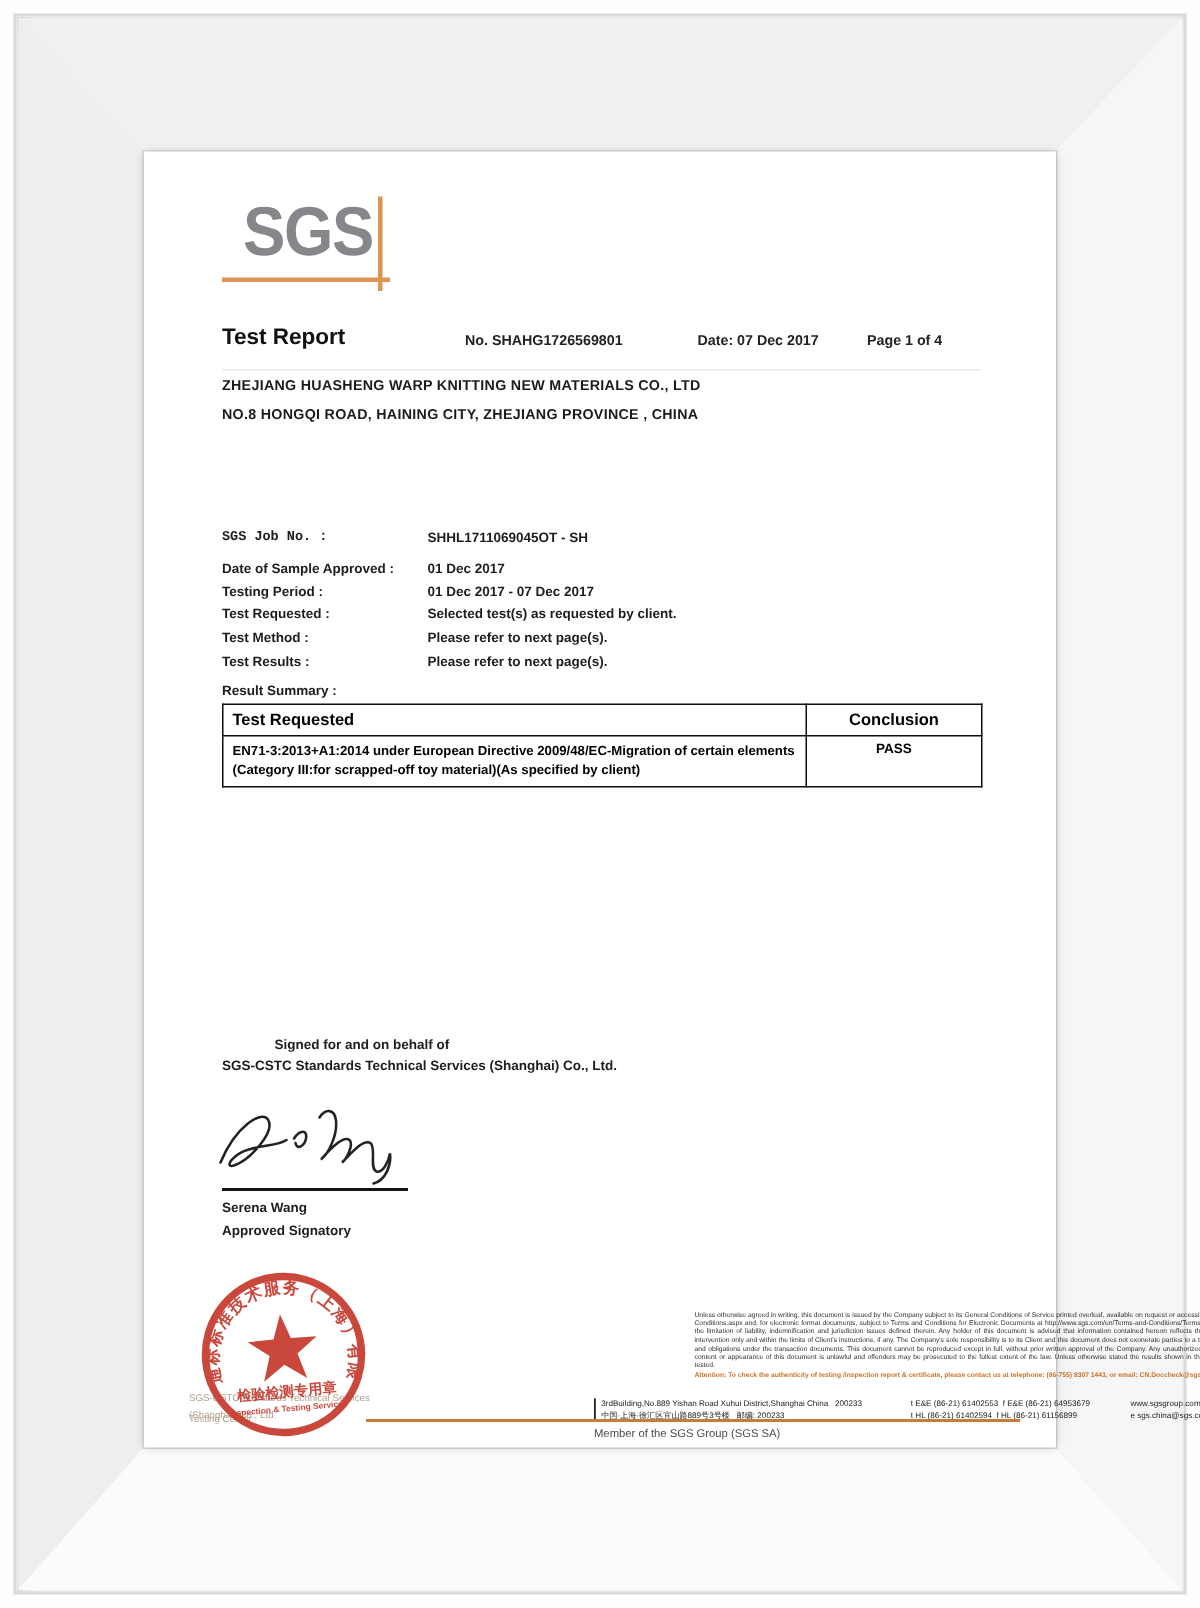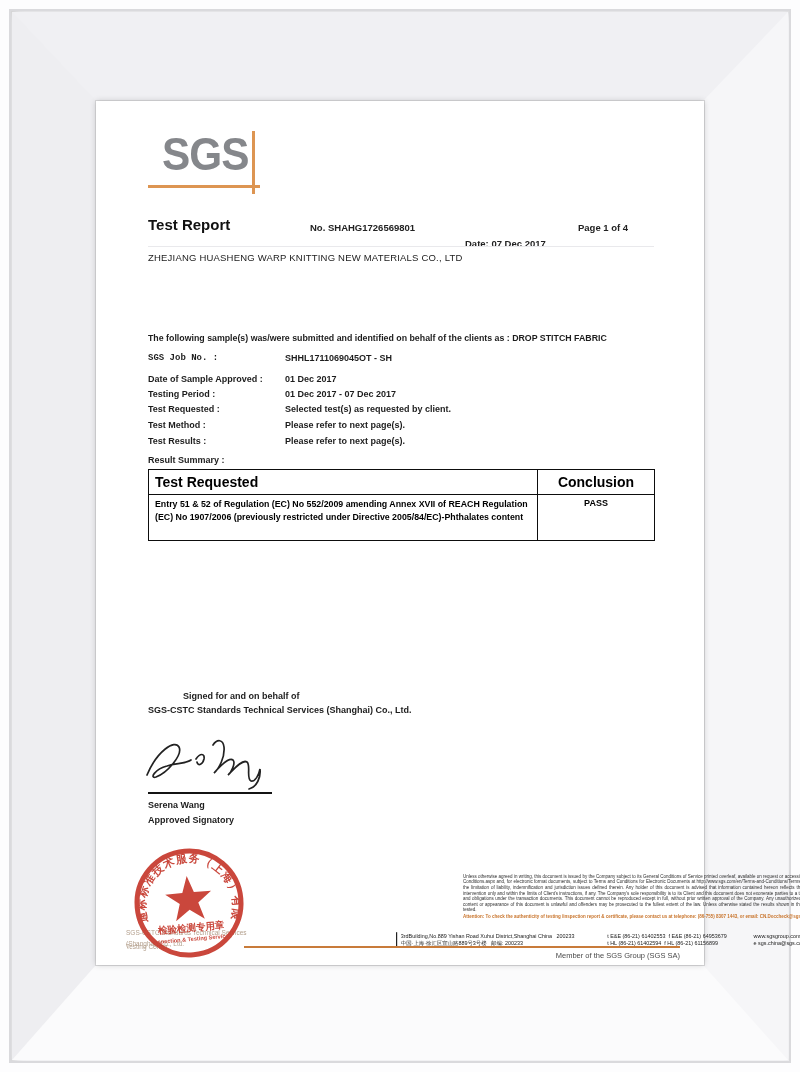--- a/index.html
+++ b/index.html
@@ -16,70 +16,70 @@
            box-shadow:0 0 0 1px rgba(0,0,0,.12), 0 0 6px rgba(0,0,0,.18); }
 
   .abs { position:absolute; }
 
   
   .logo-text { font-size:46px; font-weight:700; color:#85878b; letter-spacing:-1px; transform:scaleX(.92); transform-origin:left top; line-height:1; }
   .o-line { background:#dd9552; }
 
   .report-title { font-size:15px; font-weight:700; color:#111; }
   .meta { font-size:9.5px; font-weight:700; color:#222; }
-  .addr { font-size:9.5px; font-weight:400; color:#1b1b1b; letter-spacing:.2px; }
+  .addr { font-size:9.5px; font-weight:700; color:#1b1b1b; letter-spacing:.2px; }
   .small { font-size:9px; font-weight:600; color:#1d1d1d; }
   .sample { font-size:8.8px; font-weight:600; color:#1d1d1d; }
   .rule-faint { height:1px; background:#e9e9ec; }
 
   table.results { border-collapse:collapse; width:506px; table-layout:fixed; }
   table.results th, table.results td { border:1.6px solid #0d0d0d; vertical-align:top; }
-  table.results th { font-size:14px; font-weight:700; padding:4px 6px; }
+  table.results th { font-size:11px; font-weight:700; padding:4px 6px; }
   table.results th.c1 { text-align:left; }
   table.results th.c2 { text-align:center; }
   table.results td.test { font-size:8.8px; font-weight:600; padding:3px 6px 4px; line-height:1.5; }
   table.results td.pass { font-size:9px; font-weight:700; text-align:center; padding-top:3px; }
 
   .sig-line { height:2.4px; background:#141414; }
 
   
   .scale-wrap { transform-origin:left top; }
   .legal { width:836px; transform:scale(.5); font-size:9px; line-height:11.2px; text-align:justify; color:#2e2e2e; }
   .legal .attn { display:block; margin-top:2px; color:#c8732a; font-weight:700; }
   .addr-block { width:710px; transform:scale(.6); border-left:2px solid #222; padding-left:6px; color:#1a1a1a; }
   .addr-row { display:flex; gap:14px; font-size:9px; line-height:13px; white-space:pre; }
   .addr-row .a1 { width:330px; } .addr-row .a3 { width:230px; }
   .o-rule { height:2px; background:#c87b3a; }
-  .member { font-size:7.5px; color:#4a4a4a; text-align:right; }
+  .member { font-size:7.5px; color:#4a4a4a; text-align:left; }
   .gray-co { font-size:6.5px; color:#b39f8c; line-height:1.7; }
 
   .stamp { transform:rotate(-5deg); opacity:.93; }
 </style>
 </head>
 <body>
 
 <div class="photo">
   <div class="frame-edge"></div>
   <div class="frame-slope"></div>
 
   <div class="paper">
 
     <div class="abs logo-text" style="left:66px; top:30px;">SGS</div>
     <div class="abs o-line" style="left:52px; top:84px; width:112px; height:2.5px;"></div>
     <div class="abs o-line" style="left:156px; top:30px; width:2.5px; height:63px;"></div>
 
     <div class="abs report-title" style="left:52px; top:115px;">Test Report</div>
     <div class="abs meta" style="left:214px; top:121px;text-align:right;">No. SHAHG1726569801</div>
-    <div class="abs meta" style="left:369px; top:137px;">Date: 07 Dec 2017</div>
+    <div class="abs meta" style="left:369px; top:121px;">Date: 07 Dec 2017</div>
     <div class="abs meta" style="left:482px; top:121px;">Page 1 of 4</div>
     <div class="abs rule-faint" style="left:52px; top:145px; width:506px;"></div>
 
     <div class="abs addr" style="left:52px; top:151px;">ZHEJIANG HUASHENG WARP KNITTING NEW MATERIALS CO., LTD</div>
+    <div class="abs addr" style="left:52px; top:170px;">NO.8 HONGQI ROAD, HAINING CITY, ZHEJIANG PROVINCE , CHINA</div>
 
-    <div class="abs sample" style="left:52px; top:232px;">The following sample(s) was/were submitted and identified on behalf of the clients as : DROP STITCH FABRIC</div>
 
     <div class="abs small" style="left:52px;  top:252px;font-family:Liberation Mono, monospace;">SGS Job No. :</div>
     <div class="abs small" style="left:189px; top:252px;">SHHL1711069045OT - SH</div>
     <div class="abs small" style="left:52px;  top:273px;">Date of Sample Approved :</div>
     <div class="abs small" style="left:189px; top:273px;">01 Dec 2017</div>
     <div class="abs small" style="left:52px;  top:288px;">Testing Period :</div>
     <div class="abs small" style="left:189px; top:288px;">01 Dec 2017 - 07 Dec 2017</div>
     <div class="abs small" style="left:52px;  top:303px;">Test Requested :</div>
     <div class="abs small" style="left:189px; top:303px;">Selected test(s) as requested by client.</div>
     <div class="abs small" style="left:52px;  top:319px;">Test Method :</div>
@@ -92,22 +92,22 @@
     <table class="results abs" style="left:52px; top:368px;">
       <colgroup>
           <col style="width:389px">
           <col style="width:117px">
         </colgroup>
       <tbody>
           <tr>
         <th class="c1">Test Requested</th>
         <th class="c2">Conclusion</th>
       </tr>
-      <tr style="height:46px;">
-        <td class="test">Entry 51 &amp; 52 of Regulation (EC) No 552/2009 amending Annex XVII of REACH Regulation (EC) No 1907/2006 (previously restricted under Directive 2005/84/EC)-Phthalates content</td>
+      <tr style="height:33px;">
+        <td class="test">EN71-3:2013+A1:2014 under European Directive 2009/48/EC-Migration of certain elements (Category III:for scrapped-off toy material)(As specified by client)</td>
         <td class="pass">PASS</td>
       </tr>
     </tbody>
       </table>
 
     <div class="abs small" style="left:52px; top:590px;margin-left:35px;">Signed for and on behalf of</div>
     <div class="abs small" style="left:52px; top:604px;">SGS-CSTC Standards Technical Services (Shanghai) Co., Ltd.</div>
     <svg class="abs" style="left:45px; top:630px;" width="135" height="60" viewBox="0 0 135 60">
       <path d="M6 44 C16 20, 34 8, 38 16 C42 24, 26 42, 15 46 C8 48, 14 38, 26 35 C36 32, 44 33, 50 29
                M55 28 C59 22, 64 22, 63 28 C62 33, 57 36, 56 31

